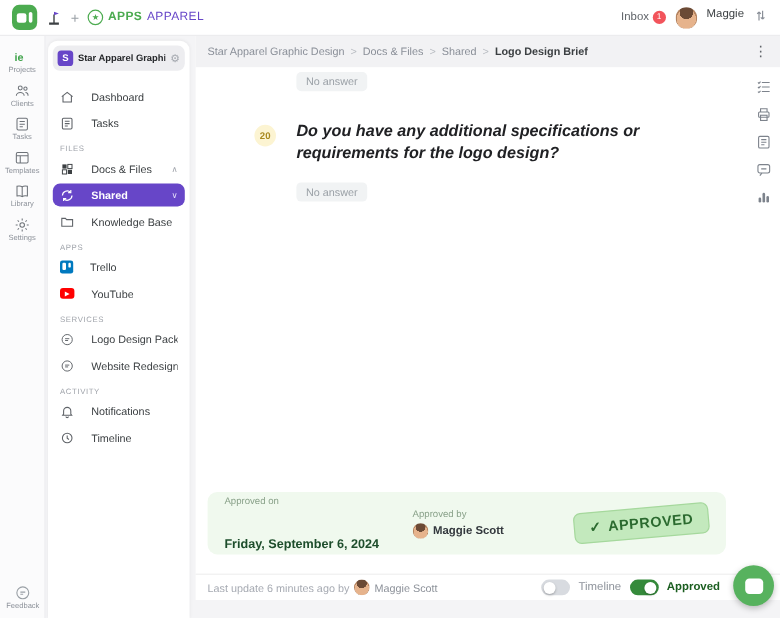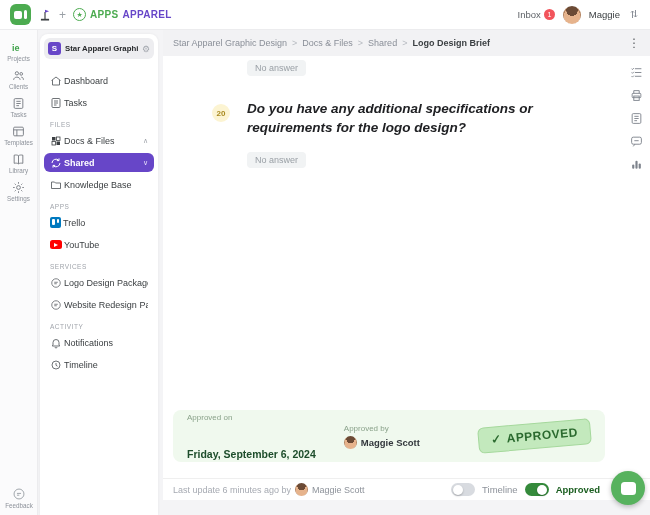--- a/index.html
+++ b/index.html
@@ -12,22 +12,22 @@
             display:flex; align-items:center; padding:0 10px; gap:7px; z-index:5; }
   .app-logo { width:21px; height:21px; border-radius:6px; background:#4cab50; display:flex; align-items:center; justify-content:center; gap:2px; }
   .app-logo .dot { width:8px; height:8px; background:#fff; border-radius:2px; }
   .app-logo .bar { width:3px; height:9px; background:#fff; border-radius:2px; }
   .ws-icon svg { display:block; }
   .plus { color:#9aa0a6; font-size:12px; line-height:1; }
   .brand { display:flex; align-items:center; gap:4px; }
   .star-badge { width:13px; height:13px; border:1.4px solid #4cab50; border-radius:50%; color:#4cab50;
                 font-size:7px; display:flex; align-items:center; justify-content:center; }
   .brand-first { color:#4cab50; font-weight:bold; font-size:10px; letter-spacing:.3px; }
-  .brand-second { color:#6746c8; font-weight:bold; font-size:10px; letter-spacing:.3px; }
-  .topbar-right { margin-left:auto; display:flex; align-items:center; gap:8px; }
+  .brand-second { color:#6746c8; font-weight:normal; font-size:10px; letter-spacing:.3px; }
+  .topbar-right { margin-left:auto; display:flex; gap:8px; }
   .inbox { display:flex; align-items:center; gap:3px; font-size:9.5px; color:#5f6368; }
   .inbox-badge { min-width:11px; height:11px; background:#f2545b; color:#fff; border-radius:6px;
                  font-size:7px; display:flex; align-items:center; justify-content:center; padding:0 2px; }
   .avatar { border-radius:50%; background:
       radial-gradient(circle at 50% 24%, #6b4a35 0 34%, transparent 35%),
       radial-gradient(circle at 50% 55%, #e6b38c 0 60%, #b4835f 61% 100%); }
   .av18 { width:18px; height:18px; }
   .av13 { width:13px; height:13px; }
   .user-name { font-size:9.5px; color:#3c4043; }
   .icon-gray { color:#8a8f98; }
@@ -41,21 +41,21 @@
   .rail-feedback { position:absolute; bottom:6px; left:0; width:38px; display:flex; flex-direction:column; align-items:center; gap:1px; }
 
   
   .sidebar { left:40px; top:34px; width:118px; height:481px; background:#fff; border-radius:8px 8px 0 0;
              box-shadow:0 0 3px rgba(0,0,0,.06); padding:4px; z-index:3; }
   .sb-head { background:#ededf0; border-radius:6px; height:21px; display:flex; align-items:center; gap:4px; padding:0 4px; }
   .sb-proj-ic { width:13px; height:13px; background:#6746c8; border-radius:3px; color:#fff; font-size:8px; font-weight:bold;
                 display:flex; align-items:center; justify-content:center; flex:none; }
   .sb-title { font-size:7.8px; font-weight:bold; color:#26282b; white-space:nowrap; overflow:hidden; flex:1; }
   .sb-gear { font-size:9px; color:#a3a7ae; }
-  .sb-item { height:19px; display:flex; align-items:center; gap:2px; padding:0 6px; margin:3px 0; border-radius:6px; }
+  .sb-item { height:19px; display:flex; align-items:center; gap:14px; padding:0 6px; margin:3px 0; border-radius:6px; }
   .sb-item svg { flex:none; display:block; }
   .sb-label { font-size:9px; color:#3c4043; white-space:nowrap; overflow:hidden; }
   .sb-section { font-size:6.5px; color:#a0a4ab; letter-spacing:.5px; padding:0 6px; margin:9px 0 1px; }
   .sb-active { background:#6746c8; }
   .sb-active .sb-label { color:#fff; font-weight:bold; }
   .sb-chev { margin-left:auto; font-size:7px; color:#a0a4ab; }
   .sb-active .sb-chev { color:#e4dcfa; }
   .trello-ic { width:11px; height:11px; background:#0079bf; border-radius:2px; display:flex; justify-content:center; gap:2px; padding-top:2px; }
   .trello-ic i { width:2.5px; height:6px; background:#fff; border-radius:1px; display:block; }
   .trello-ic i:last-child { height:4px; }

